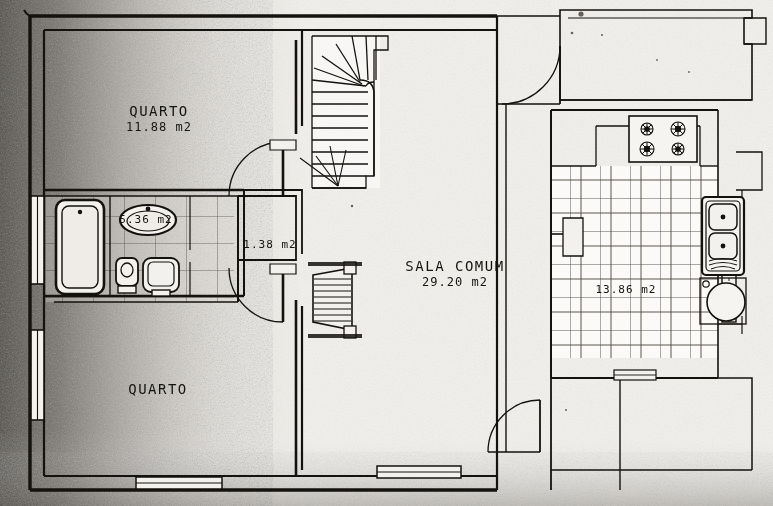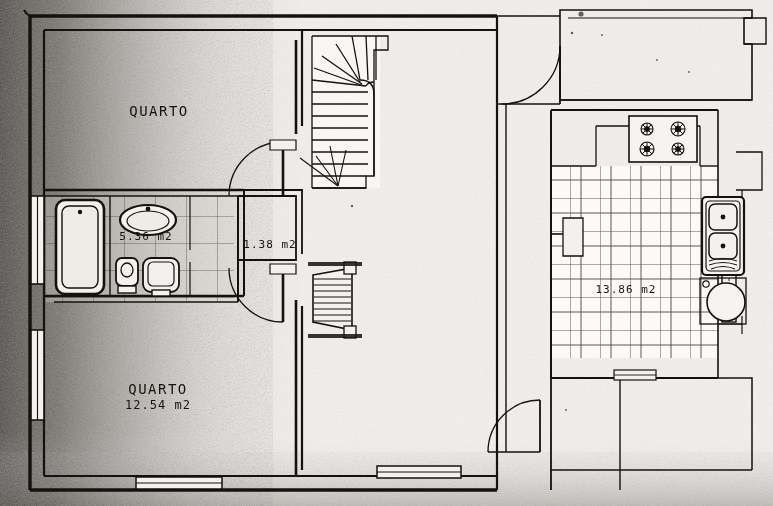--- a/index.html
+++ b/index.html
@@ -369,35 +369,37 @@
       <circle cx="689" cy="72" r="0.9"></circle>
       <circle cx="352" cy="206" r="1.2"></circle>
       <circle cx="566" cy="410" r="1.0"></circle>
     </g>
 
     <path d="M30 16 Q26 14 24 10" stroke="#14120e" stroke-width="2.0" fill="none"></path>
   </svg>
 
   <div class="room-label" style="left:99px; top:103px; width:120px;">
     <div class="room-name">QUARTO</div>
-  </div>
-
-  <div class="room-label small-label" style="left:96px; top:229px; width:100px;text-align:center;">
+    <div class="room-area">11.88 m2</div>
+  </div>
+
+  <div class="room-label small-label" style="left:96px; top:212px; width:100px;text-align:center;">
     <div class="room-area">5.36 m2</div>
   </div>
 
   <div class="room-label small-label" style="left:220px; top:237px; width:100px;">
     <div class="room-area">1.38 m2</div>
   </div>
 
   <div class="room-label" style="left:375px; top:258px; width:160px;">
+    <div class="room-name">SALA COMUM</div>
+    <div class="room-area">29.20 m2</div>
   </div>
 
   <div class="room-label small-label" style="left:576px; top:282px; width:100px;">
     <div class="room-area">13.86 m2</div>
   </div>
 
   <div class="room-label" style="left:98px; top:381px; width:120px;">
     <div class="room-name">QUARTO</div>
-    <div class="room-area">12.54 m2</div>
   </div>
 
 </div>
 
 </body></html>

